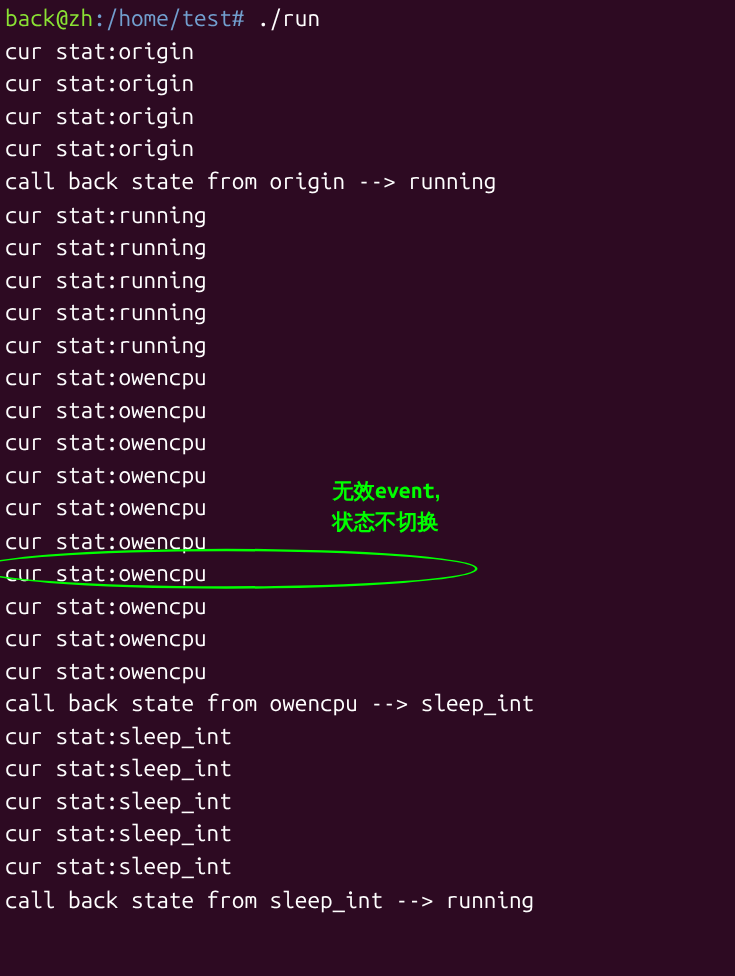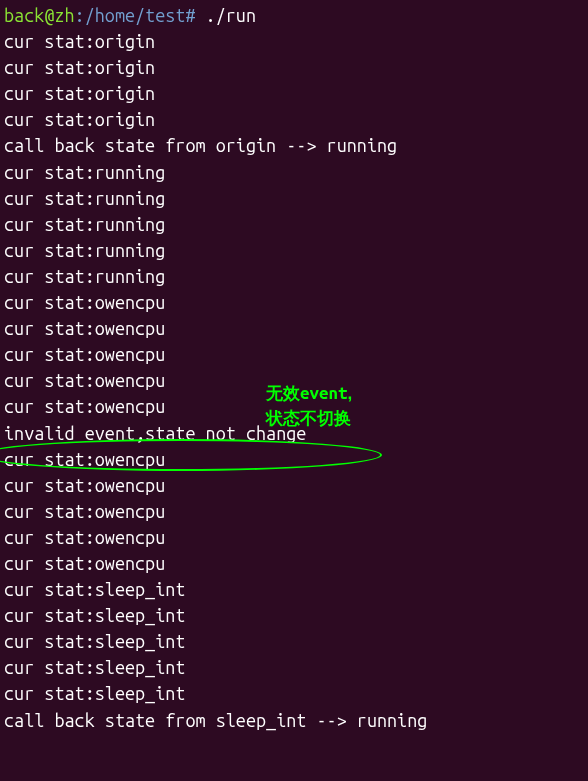--- a/index.html
+++ b/index.html
@@ -66,26 +66,26 @@
       <div class="line">cur stat:running</div>
       <div class="line">cur stat:running</div>
       <div class="line">cur stat:running</div>
       <div class="line">cur stat:running</div>
       <div class="line">cur stat:running</div>
       <div class="line">cur stat:owencpu</div>
       <div class="line">cur stat:owencpu</div>
       <div class="line">cur stat:owencpu</div>
       <div class="line">cur stat:owencpu</div>
       <div class="line">cur stat:owencpu</div>
-      <div class="line">invalid event,state not change</div>
       <div class="line">cur stat:owencpu</div>
       <div class="line">cur stat:owencpu</div>
       <div class="line">cur stat:owencpu</div>
       <div class="line">cur stat:owencpu</div>
       <div class="line">cur stat:owencpu</div>
+      <div class="line">call back state from owencpu --&gt; sleep_int</div>
       <div class="line">cur stat:sleep_int</div>
       <div class="line">cur stat:sleep_int</div>
       <div class="line">cur stat:sleep_int</div>
       <div class="line">cur stat:sleep_int</div>
       <div class="line">cur stat:sleep_int</div>
       <div class="line">call back state from sleep_int --&gt; running</div>
     </div>
 </div>
 
 <div class="annotation" style="left: 226px; top: 381px; margin-left: 40px;">

